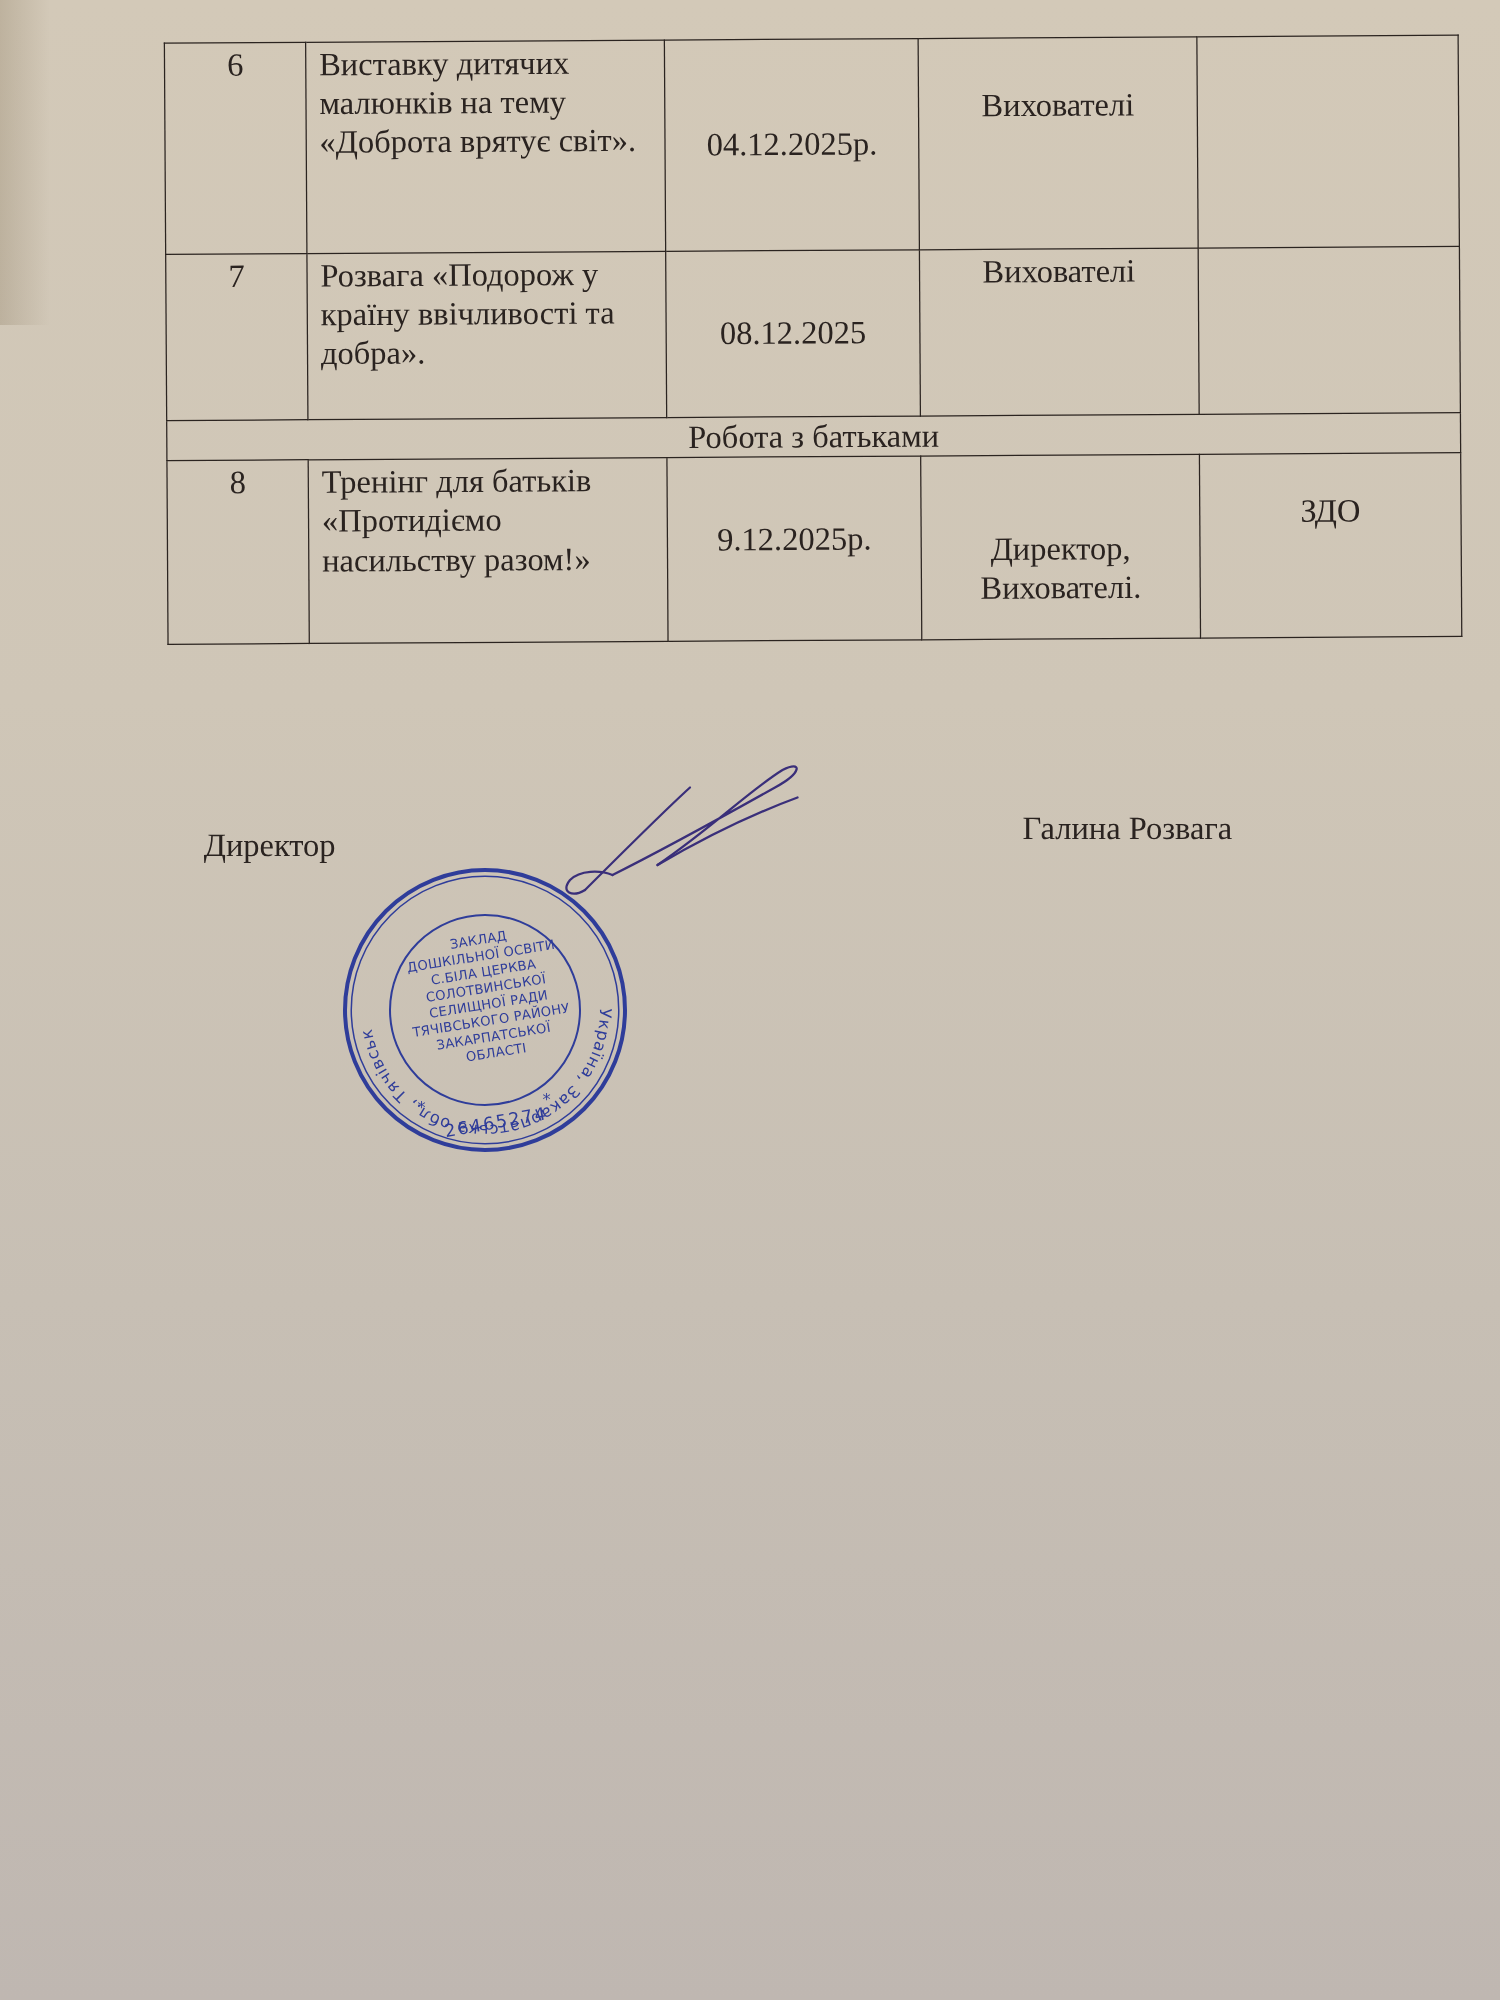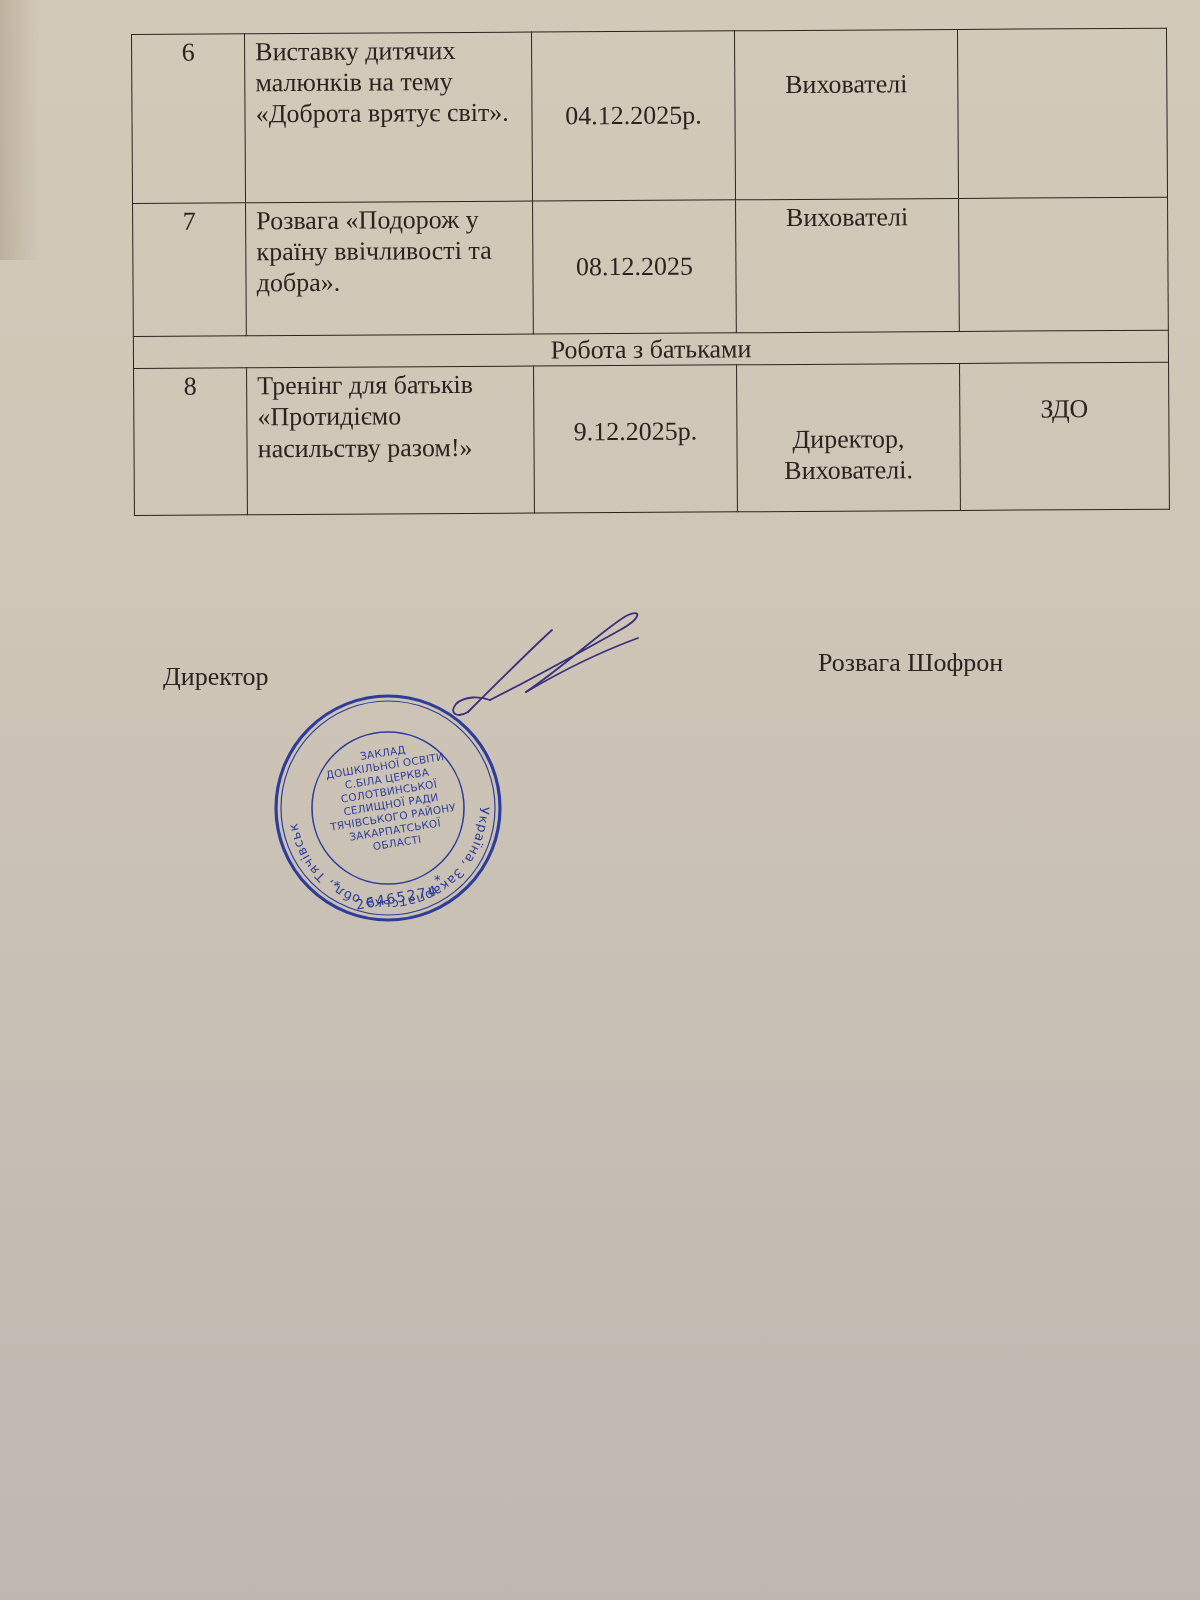--- a/index.html
+++ b/index.html
@@ -152,21 +152,21 @@
       <td class="activity">Тренінг для батьків «Протидіємо насильству разом!»</td>
       <td class="date r8">9.12.2025р.</td>
       <td class="resp mid" style="padding-top:36px;">Директор, Вихователі.</td>
       <td class="note r8">ЗДО</td>
     </tr>
   </tbody>
 </table>
 
 <div class="signature-block">
   <div class="role">Директор</div>
-  <div class="name">Розвага Шофрон</div>
+  <div class="name">Галина Розвага</div>
 </div>
 
 <svg class="signature-svg" viewBox="0 0 240 130" xmlns="http://www.w3.org/2000/svg">
   <g fill="none" stroke="#3a2f7a" stroke-width="1.8" stroke-linecap="round" stroke-linejoin="round">
     <path d="M132 30 C 110 50, 80 80, 48 112"></path>
     <path d="M48 112 C 38 118, 28 114, 36 104 C 44 96, 60 96, 70 100"></path>
     <path d="M70 100 C 110 80, 150 58, 200 30 C 222 18, 222 8, 206 16 C 180 32, 150 62, 106 92"></path>
     <path d="M106 92 C 140 72, 180 52, 218 38"></path>
   </g>
 </svg>

